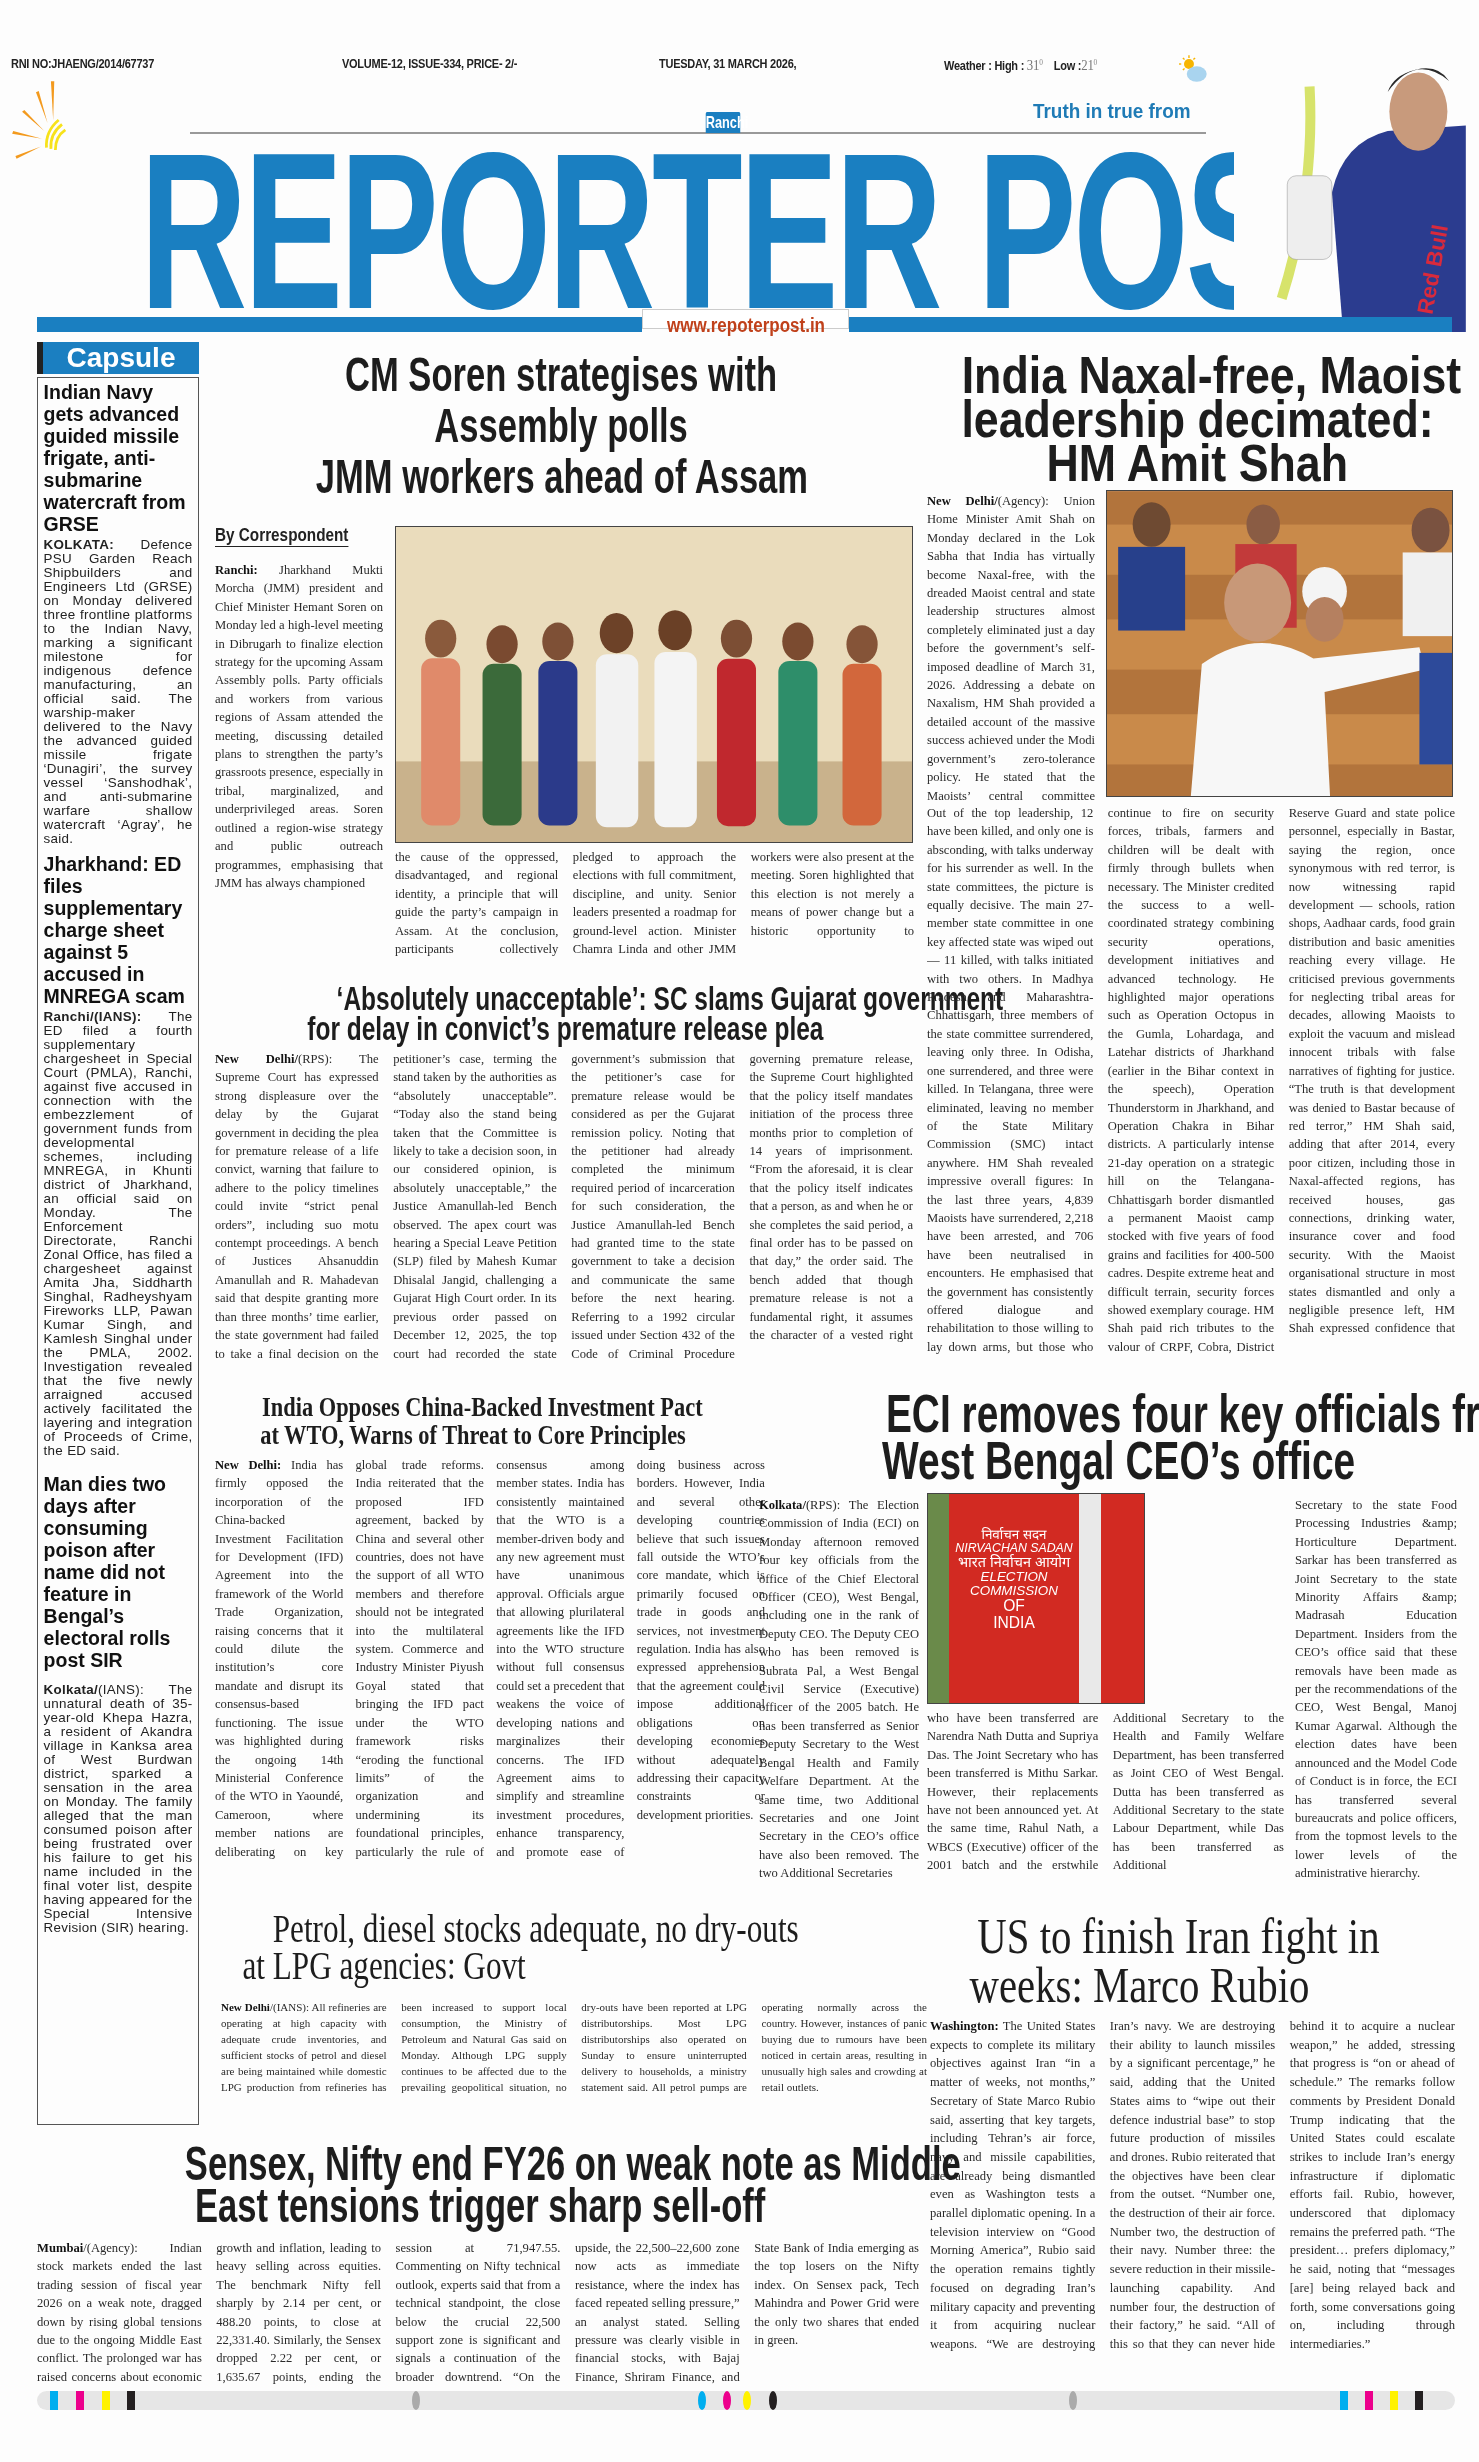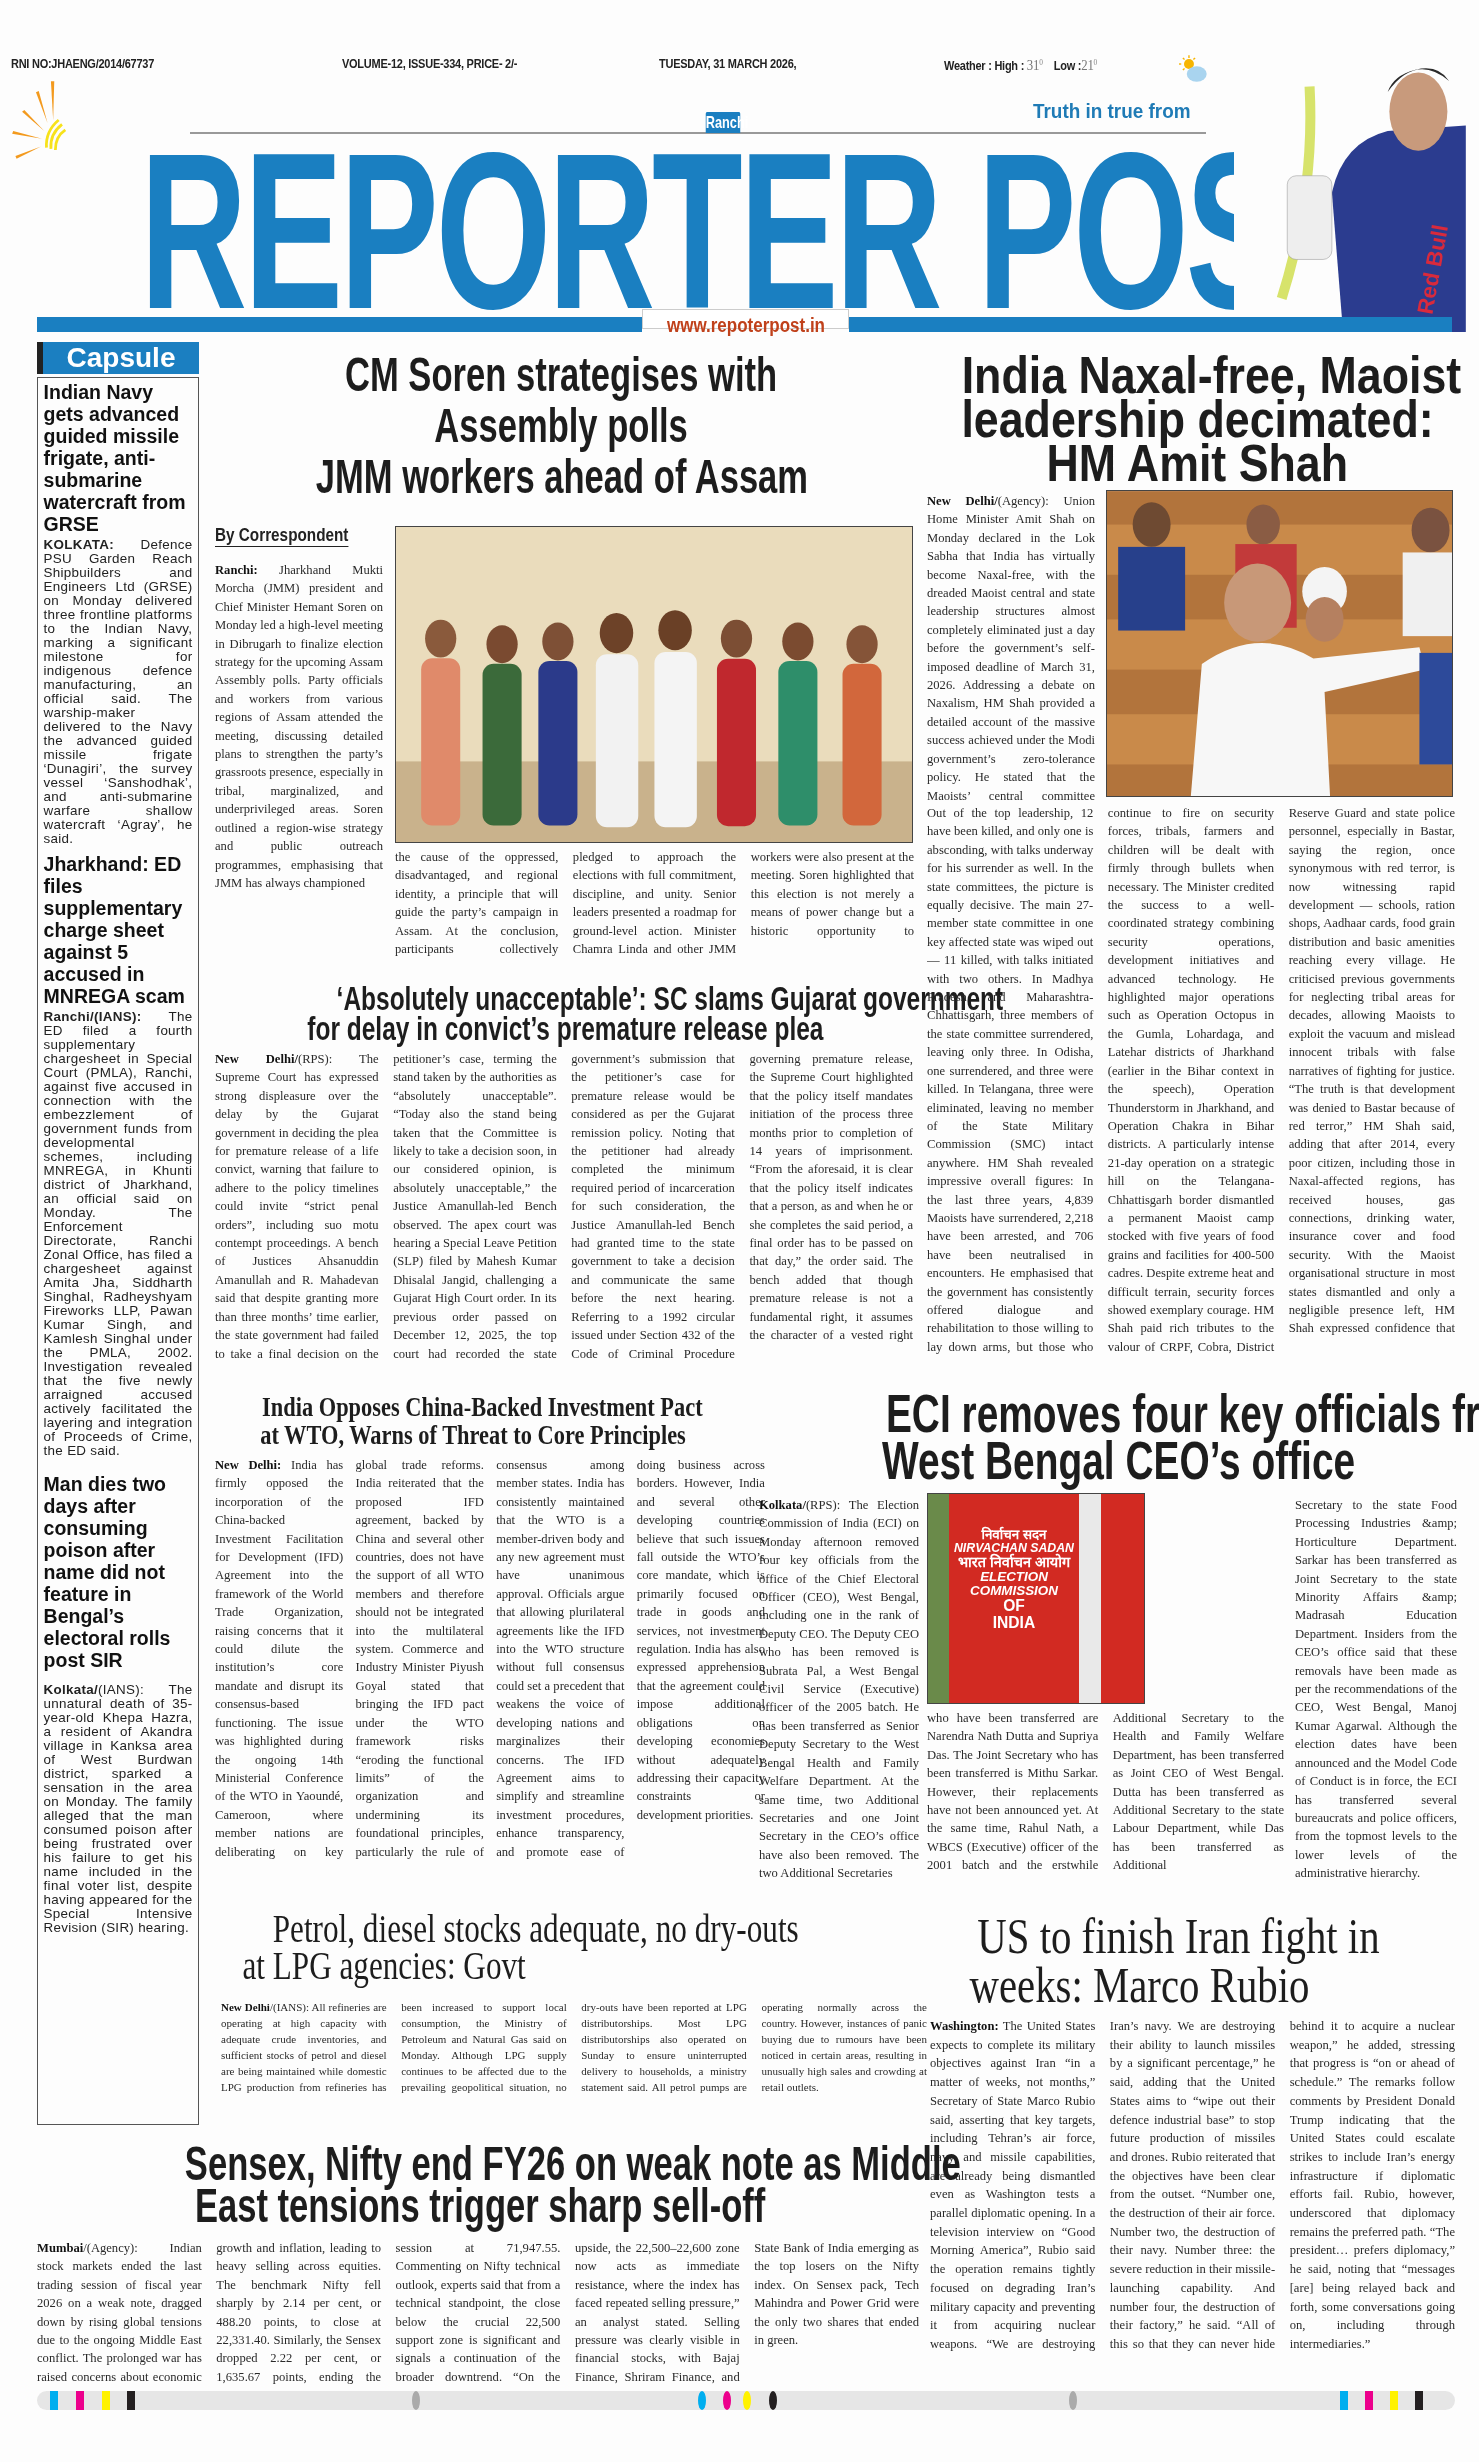--- a/index.html
+++ b/index.html
@@ -207,21 +207,21 @@
   <b>New Delhi:</b><span> India has firmly opposed the incorporation of the China-backed Investment Facilitation for Development (IFD) Agreement into the framework of the World Trade Organization, raising concerns that it could dilute the institution’s core mandate and disrupt its consensus-based functioning. The issue was highlighted during the ongoing 14th Ministerial Conference of the WTO in Yaoundé, Cameroon, where member nations are deliberating on key global trade reforms. India reiterated that the proposed IFD agreement, backed by China and several other countries, does not have the support of all WTO members and therefore should not be integrated into the multilateral system. Commerce and Industry Minister Piyush Goyal stated that bringing the IFD pact under the WTO framework risks “eroding the functional limits” of the organization and undermining its foundational principles, particularly the rule of consensus among member states. India has consistently maintained that the WTO is a member-driven body and any new agreement must have unanimous approval. Officials argue that allowing plurilateral agreements like the IFD into the WTO structure without full consensus could set a precedent that weakens the voice of developing nations and marginalizes their concerns. The IFD Agreement aims to simplify and streamline investment procedures, enhance transparency, and promote ease of doing business across borders. However, India and several other developing countries believe that such issues fall outside the WTO’s core mandate, which is primarily focused on trade in goods and services, not investment regulation. India has also expressed apprehension that the agreement could impose additional obligations on developing economies without adequately addressing their capacity constraints or development priorities.</span>
 </div>
 
 <div class="abs hl-condensed" style="left:759px; top:1390px; width:720px; font-size:54px; line-height:47px;">
   <div><span>ECI removes four key officials from</span></div>
   <div><span>West Bengal CEO’s office</span></div>
 </div>
 <div class="abs photo" style="left:927px; top:1493px; width:218px; height:211px; background:#d22a22;">
   <div style="position:absolute; left:0; top:0; width:21px; height:211px; background:#6a8a4a;"></div>
   <div style="position:absolute; left:151px; top:0; width:22px; height:211px; background:#e9e9e9;"></div>
-  <div style="position:absolute; left:22px; top:34px; width:128px; text-align:center; color:#fff; font-family:'Liberation Sans',sans-serif; font-weight:bold; line-height:1.05;">
+  <div style="position:absolute; left:22px; top:34px; width:128px; text-align:center; color:#fff; font-family:'Liberation Sans',sans-serif; font-weight:normal; line-height:1.05;">
     <div style="font-size:13.4px;">निर्वाचन सदन</div>
     <div style="font-size:12.3px; font-style:italic;">NIRVACHAN SADAN</div>
     <div style="font-size:14.5px;">भारत निर्वाचन आयोग</div>
     <div style="font-size:13.4px; font-style:italic;">ELECTION COMMISSION</div>
     <div style="font-size:15.6px;">OF</div>
     <div style="font-size:15.6px;">INDIA</div>
   </div>
 </div>
 <div class="abs cols" style="left: 759px; top: 1496px; width: 160px; height: 399px; overflow: hidden;">
   <b>Kolkata/</b><span>(RPS): The Election Commission of India (ECI) on Monday afternoon removed four key officials from the office of the Chief Electoral Officer (CEO), West Bengal, including one in the rank of Deputy CEO. The Deputy CEO who has been removed is Subrata Pal, a West Bengal Civil Service (Executive) officer of the 2005 batch. He has been transferred as Senior Deputy Secretary to the West Bengal Health and Family Welfare Department. At the same time, two Additional Secretaries and one Joint Secretary in the CEO’s office have also been removed. The two Additional Secretaries </span>

